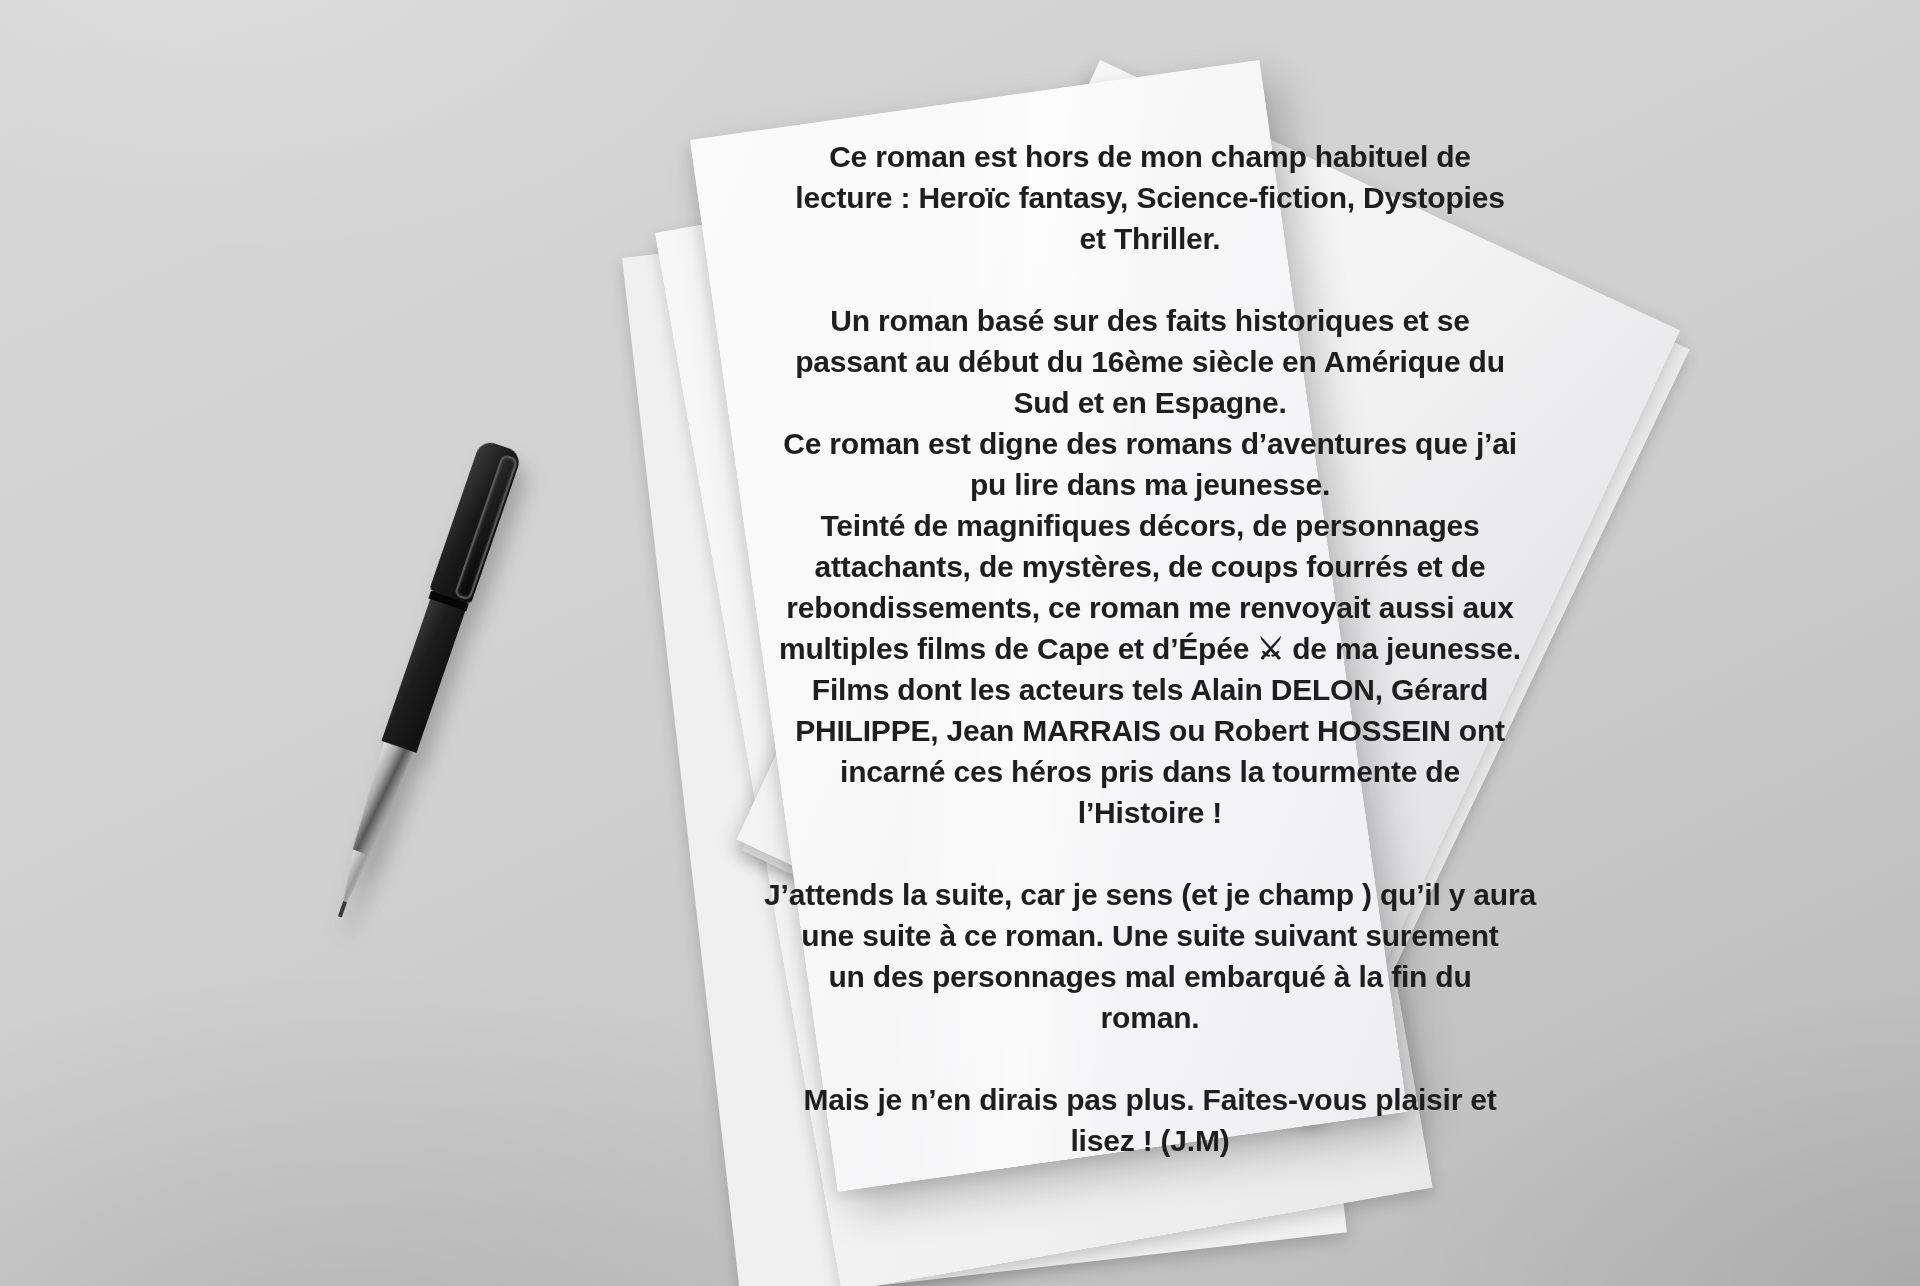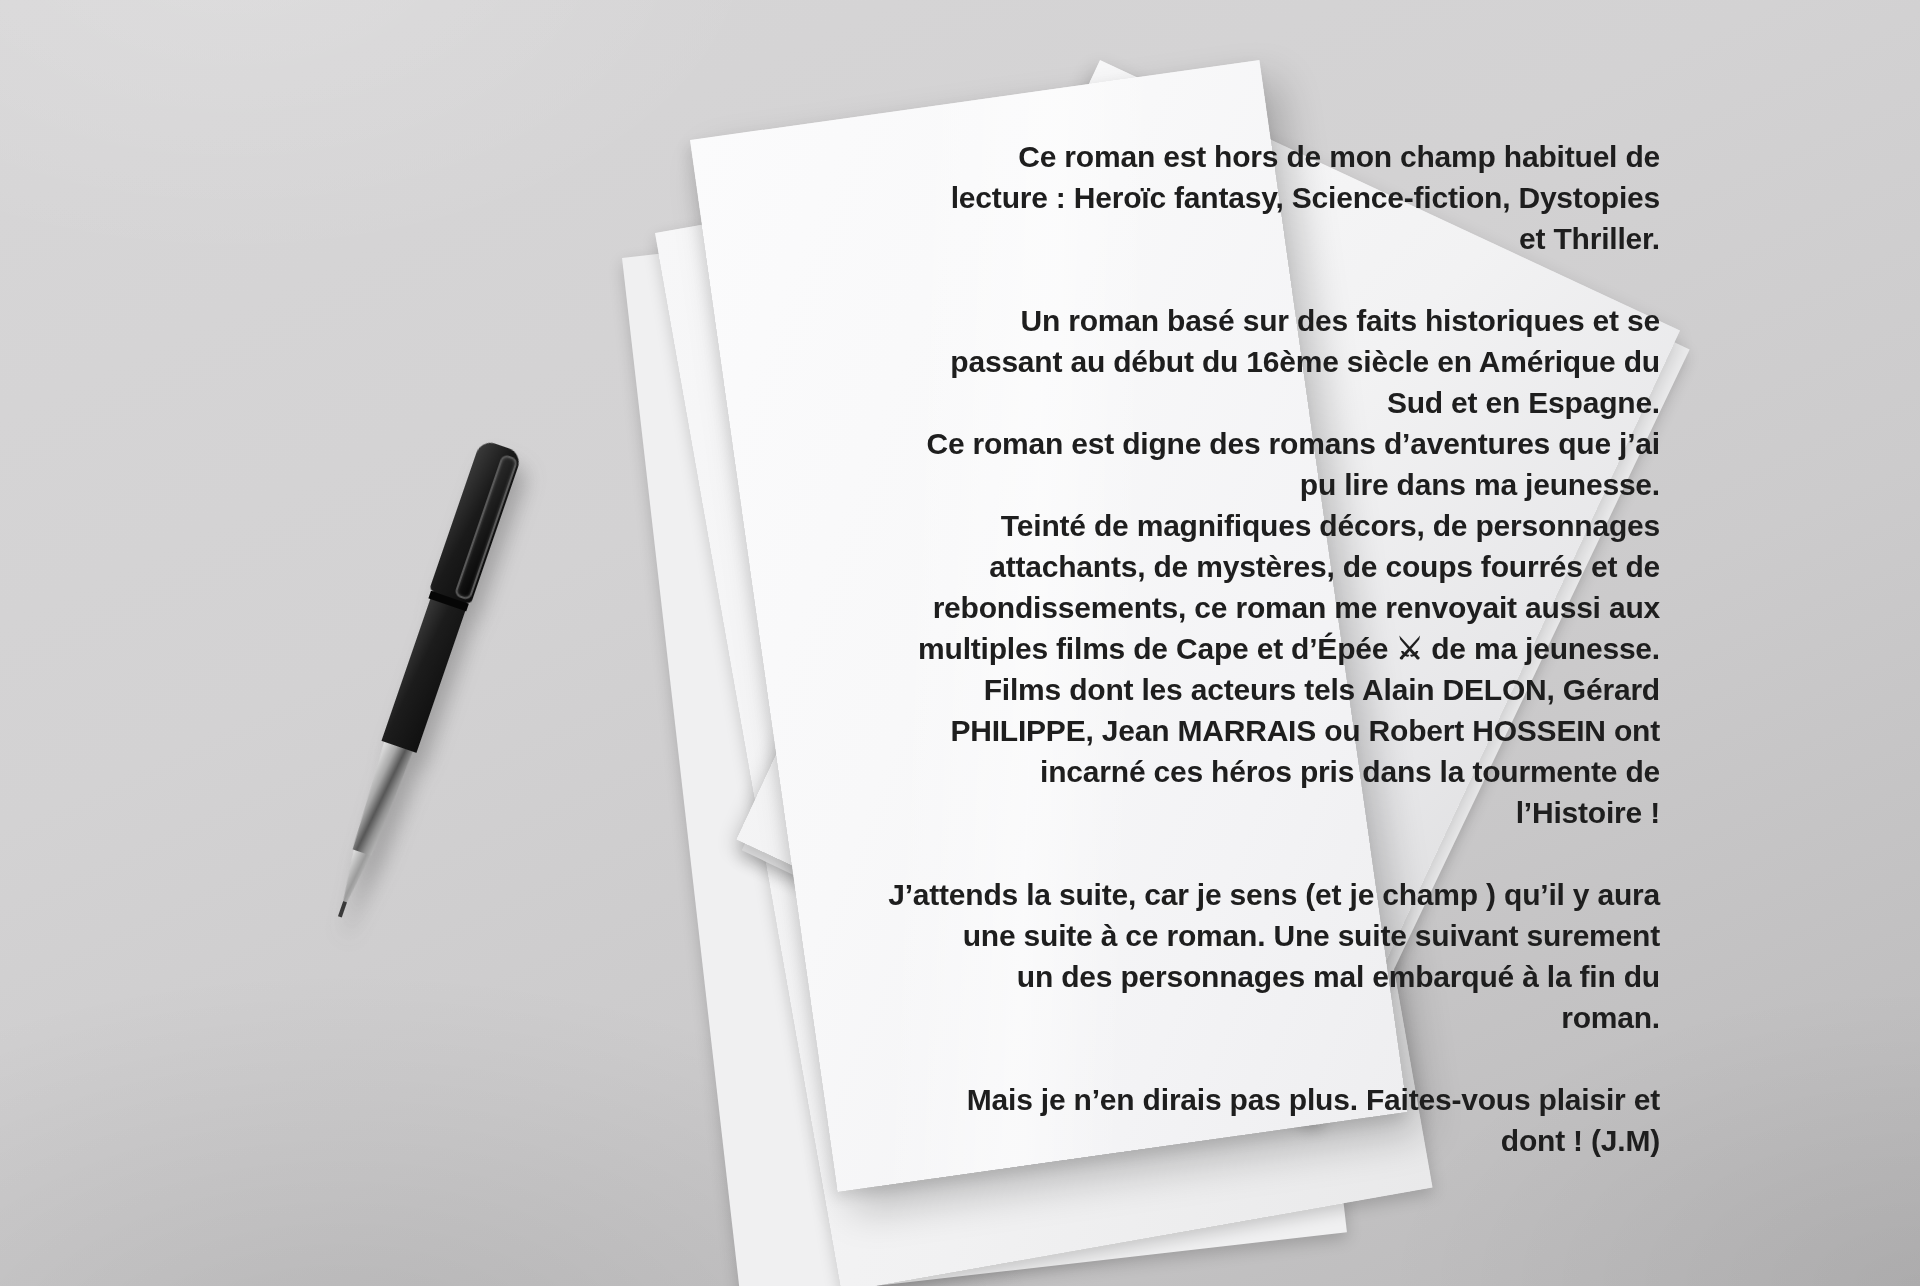--- a/index.html
+++ b/index.html
@@ -76,21 +76,21 @@
   .pen-cone{
     width:22px;height:52px;
     background:linear-gradient(97deg,#ececec 0%,#9b9b9b 55%,#d6d6d6 100%);
     clip-path:polygon(10% 0,90% 0,59% 100%,41% 100%);
   }
   .pen-point{width:4px;height:16px;background:#3a3a3a;}
 
   
   .review{
     position:absolute;left:640px;top:136px;width:1020px;
-    text-align:right;color:#1e1e1e;
+    text-align:center;color:#1e1e1e;
     font-weight:700;font-size:30px;line-height:41px;letter-spacing:-0.2px;
   }
   .review p{margin:0 0 41px 0;white-space:pre-line;}
   .review p:last-child{margin-bottom:0;}
 </style>
 </head>
 <body>
 
 <div class="scene">
   <div class="bg-vignette"></div>
@@ -127,15 +127,15 @@
 multiples films de Cape et d’Épée ⚔ de ma jeunesse.
 Films dont les acteurs tels Alain DELON, Gérard
 PHILIPPE, Jean MARRAIS ou Robert HOSSEIN ont
 incarné ces héros pris dans la tourmente de
 l’Histoire !</p>
     <p>J’attends la suite, car je sens (et je champ ) qu’il y aura
 une suite à ce roman. Une suite suivant surement
 un des personnages mal embarqué à la fin du
 roman.</p>
     <p>Mais je n’en dirais pas plus. Faites-vous plaisir et
-dont ! (J.M)</p>
+lisez ! (J.M)</p>
   </div>
 </div>
 
 </body></html>

